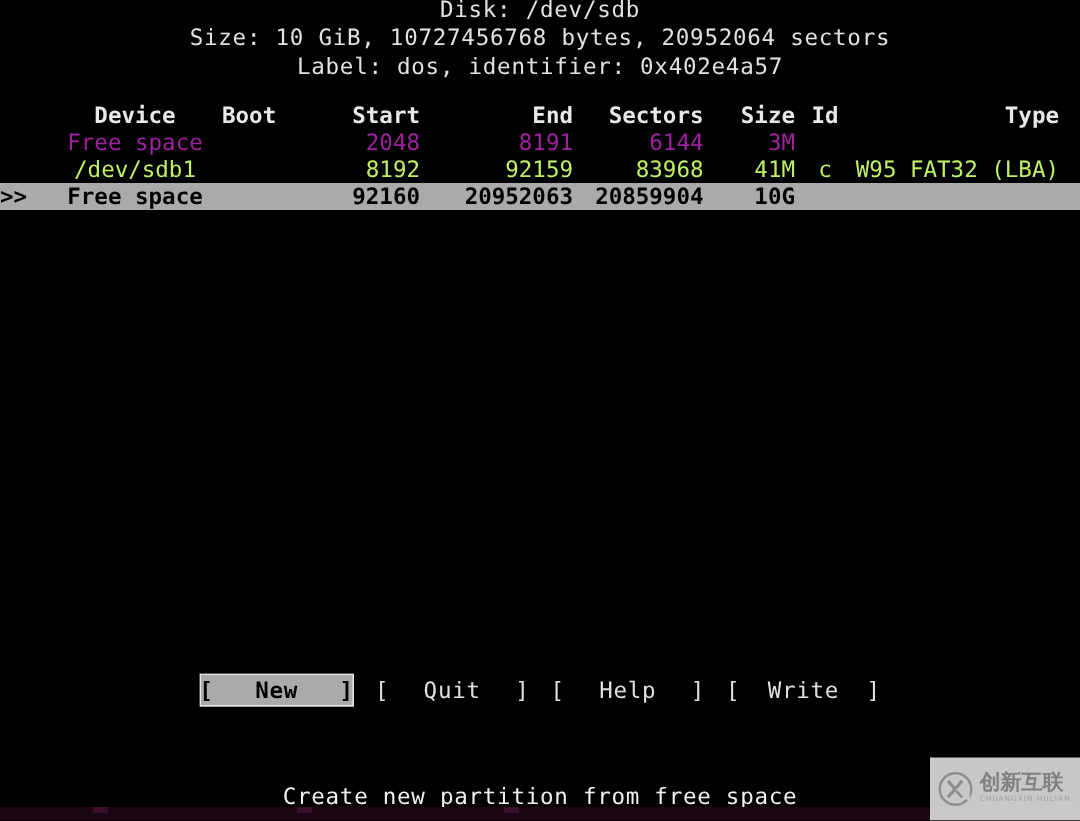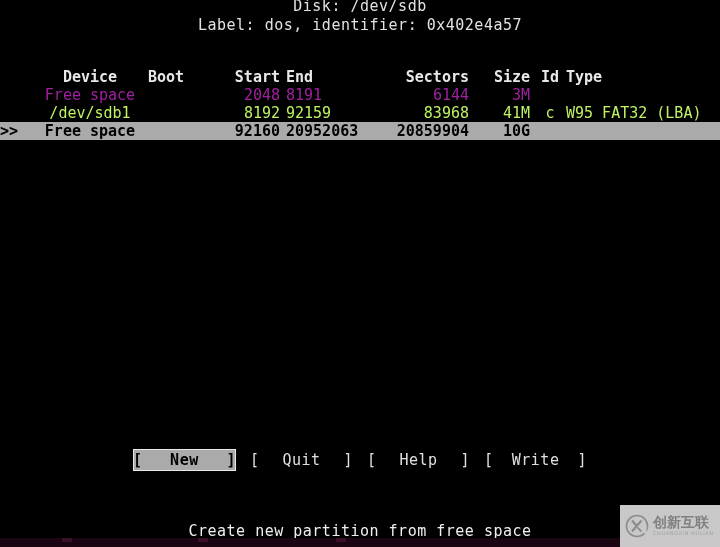--- a/index.html
+++ b/index.html
@@ -61,25 +61,25 @@
   .prow .cell {
     position: absolute;
     top: 0;
     white-space: pre;
     line-height: 18px;
   }
   .c-marker  { left: 0px;   width: 28px;  text-align: left; }
   .c-device  { left: 30px;  width: 120px; text-align: center; }
   .c-boot    { left: 148px; width: 46px;  text-align: left; }
   .c-start   { left: 196px; width: 84px;  text-align: right; }
-  .c-end     { left: 286px; width: 96px;  text-align: left; }
+  .c-end     { left: 286px; width: 96px;  text-align: right; }
   .c-sectors { left: 383px; width: 86px;  text-align: right; }
   .c-size    { left: 482px; width: 48px;  text-align: right; }
   .c-id      { left: 540px; width: 20px;  text-align: center; }
-  .c-type    { left: 566px; width: 152px; text-align: left; }
+  .c-type    { left: 554px; width: 152px; text-align: right; }
 
   .row-header { color: #e8e8e8; font-weight: bold; }
   .row-free   { color: #a020a0; }
   .row-part   { color: #bef264; }
   .row-selected {
     background: #aaaaaa;
     color: #000000;
     font-weight: bold;
   }
 
@@ -190,20 +190,21 @@
     white-space: nowrap;
   }
 </style>
 </head>
 <body>
 
 <div class="screen">
 
   <div class="disk-header">
     <span class="hline">Disk: /dev/sdb</span>
+    <span class="hline">Size: 10 GiB, 10727456768 bytes, 20952064 sectors</span>
     <span class="hline">Label: dos, identifier: 0x402e4a57</span>
   </div>
 
   <div class="ptable">
 
     <div class="prow row-header">
       <span class="cell c-device">Device</span>
       <span class="cell c-boot">Boot</span>
       <span class="cell c-start">Start</span>
       <span class="cell c-end">End</span>

